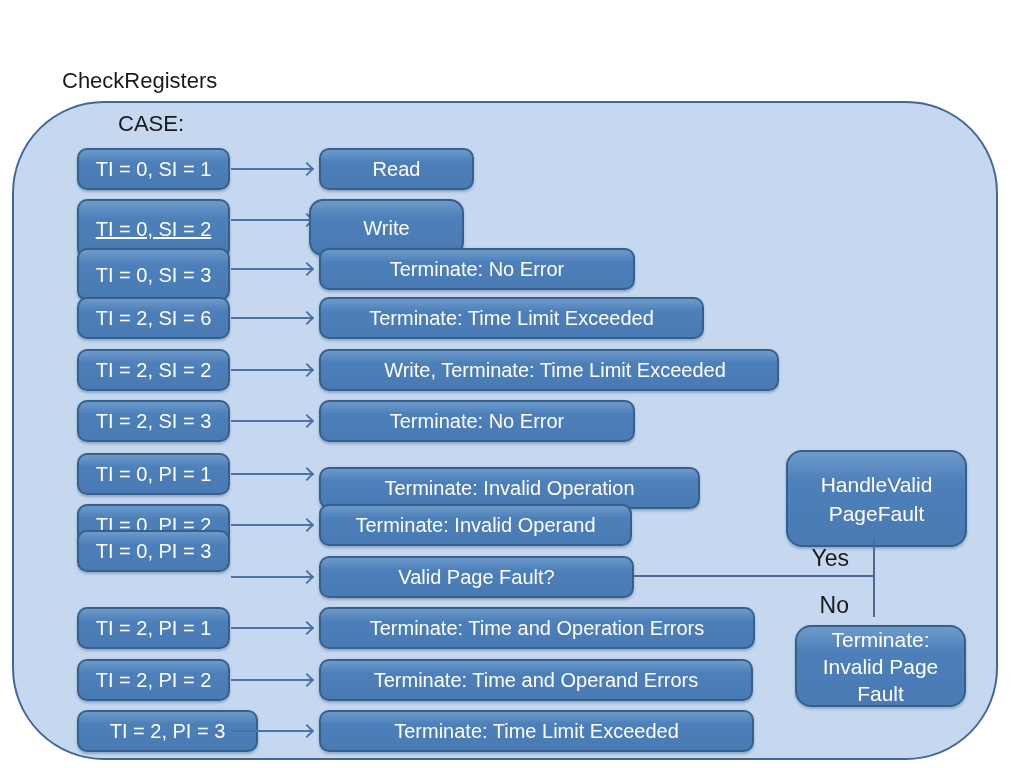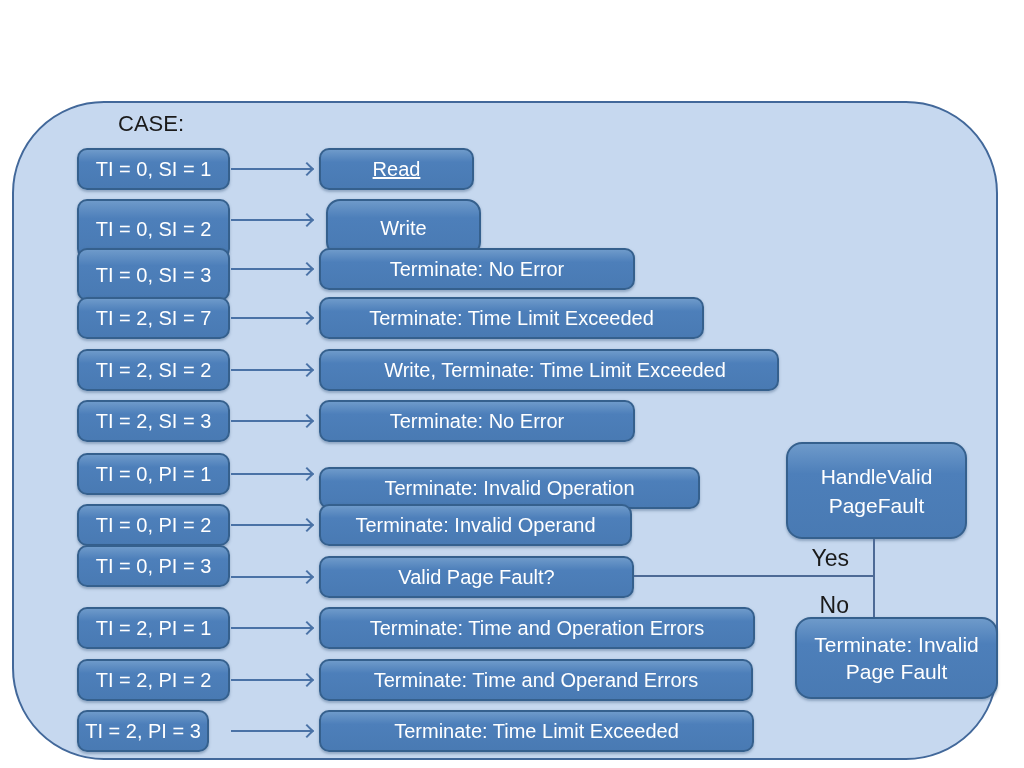--- a/index.html
+++ b/index.html
@@ -34,83 +34,84 @@
   .node{
     position:absolute;box-sizing:border-box;
     background:linear-gradient(180deg,#6e9aca 0%,var(--node-fill) 32%,#497ab3 100%);
     border:2px solid var(--node-border);
     border-radius:10px;
     color:var(--node-text);
     display:flex;align-items:center;justify-content:center;text-align:center;
     font-size:20px;line-height:24px;
     box-shadow:0 1.5px 2.5px rgba(44,74,112,0.35);
   }
-  .node.big{font-size:21px;line-height:29px;border-radius:16px;padding:4px 10px;}
+  .node.big{font-size:21px;line-height:29px;border-radius:16px;padding:4px 10px;margin-top:8px;}
   .arrow{position:absolute;height:2px;background:var(--connector);}
   .arrow::after{
     content:'';position:absolute;right:0;top:-4px;width:8px;height:8px;
     border-top:2px solid var(--connector);border-right:2px solid var(--connector);
     transform:rotate(45deg);
   }
   .branch-line{position:absolute;background:#4d6a96;}
   .branch-label{
     position:absolute;width:90px;text-align:right;font-size:23px;line-height:26px;
     color:var(--label-text);
   }
 </style>
 </head>
 <body>
 
 <div class="canvas">
+  <div class="title">CheckRegisters</div>
 
   <div class="container">
     <div class="case-label">CASE:</div>
 
     <div id="rows-layer">
         <div class="node" style="left: 63px; top: 45px; width: 153px; height: 42px;">TI = 0, SI = 1</div>
         <div class="arrow" style="left: 217px; top: 65px; width: 81px;"></div>
-        <div class="node" style="left: 305px; top: 45px; width: 155px; height: 42px; text-decoration: underline;">Read</div>
-        <div class="node" style="left: 63px; top: 96px; width: 153px; height: 60px;">TI = 0, SI = 2</div>
+        <div class="node" style="left: 305px; top: 45px; width: 155px; height: 42px;">Read</div>
+        <div class="node" style="left: 63px; top: 96px; width: 153px; height: 60px; text-decoration: underline;">TI = 0, SI = 2</div>
         <div class="arrow" style="left: 217px; top: 116px; width: 81px;"></div>
-        <div class="node" style="left: 312px; top: 96px; width: 155px; height: 57px; border-radius: 14px;">Write</div>
+        <div class="node" style="left: 295px; top: 96px; width: 155px; height: 57px; border-radius: 14px;">Write</div>
         <div class="node" style="left: 63px; top: 145px; width: 153px; height: 53px;">TI = 0, SI = 3</div>
         <div class="arrow" style="left: 217px; top: 165px; width: 81px;"></div>
         <div class="node" style="left: 305px; top: 145px; width: 316px; height: 42px;">Terminate: No Error</div>
-        <div class="node" style="left: 63px; top: 194px; width: 153px; height: 42px;">TI = 2, SI = 7</div>
+        <div class="node" style="left: 63px; top: 194px; width: 153px; height: 42px;">TI = 2, SI = 6</div>
         <div class="arrow" style="left: 217px; top: 214px; width: 81px;"></div>
         <div class="node" style="left: 305px; top: 194px; width: 385px; height: 42px;">Terminate: Time Limit Exceeded</div>
         <div class="node" style="left: 63px; top: 246px; width: 153px; height: 42px;">TI = 2, SI = 2</div>
         <div class="arrow" style="left: 217px; top: 266px; width: 81px;"></div>
         <div class="node" style="left: 305px; top: 246px; width: 460px; height: 42px; padding-left: 12px;">Write, Terminate: Time Limit Exceeded</div>
         <div class="node" style="left: 63px; top: 297px; width: 153px; height: 42px;">TI = 2, SI = 3</div>
         <div class="arrow" style="left: 217px; top: 317px; width: 81px;"></div>
         <div class="node" style="left: 305px; top: 297px; width: 316px; height: 42px;">Terminate: No Error</div>
         <div class="node" style="left: 63px; top: 350px; width: 153px; height: 42px;">TI = 0, PI = 1</div>
         <div class="arrow" style="left: 217px; top: 370px; width: 81px;"></div>
         <div class="node" style="left: 305px; top: 364px; width: 381px; height: 42px;">Terminate: Invalid Operation</div>
         <div class="node" style="left: 63px; top: 401px; width: 153px; height: 42px;">TI = 0, PI = 2</div>
         <div class="arrow" style="left: 217px; top: 421px; width: 81px;"></div>
         <div class="node" style="left: 305px; top: 401px; width: 313px; height: 42px;">Terminate: Invalid Operand</div>
-        <div class="node" style="left: 63px; top: 442px; width: 153px; height: 42px;">TI = 0, PI = 3</div>
+        <div class="node" style="left: 63px; top: 427px; width: 153px; height: 42px;">TI = 0, PI = 3</div>
         <div class="arrow" style="left: 217px; top: 473px; width: 81px;"></div>
         <div class="node" style="left: 305px; top: 453px; width: 315px; height: 42px;">Valid Page Fault?</div>
         <div class="node" style="left: 63px; top: 504px; width: 153px; height: 42px;">TI = 2, PI = 1</div>
         <div class="arrow" style="left: 217px; top: 524px; width: 81px;"></div>
         <div class="node" style="left: 305px; top: 504px; width: 436px; height: 42px;">Terminate: Time and Operation Errors</div>
         <div class="node" style="left: 63px; top: 556px; width: 153px; height: 42px;">TI = 2, PI = 2</div>
         <div class="arrow" style="left: 217px; top: 576px; width: 81px;"></div>
         <div class="node" style="left: 305px; top: 556px; width: 434px; height: 42px;">Terminate: Time and Operand Errors</div>
-        <div class="node" style="left: 63px; top: 607px; width: 132px; height: 42px;">TI = 2, PI = 3</div>
+        <div class="node" style="left: 63px; top: 607px; width: 181px; height: 42px;">TI = 2, PI = 3</div>
         <div class="arrow" style="left: 217px; top: 627px; width: 81px;"></div>
         <div class="node" style="left: 305px; top: 607px; width: 435px; height: 42px;">Terminate: Time Limit Exceeded</div>
       </div>
 
     <div class="node big" style="left:772px;top:339px;width:181px;height:97px;">HandleValid PageFault</div>
 
-    <div class="node big" style="left:781px;top:514px;width:203px;height:82px;font-size:21px;line-height:27px;">Terminate: Invalid Page Fault</div>
+    <div class="node big" style="left:781px;top:514px;width:171px;height:82px;font-size:21px;line-height:27px;">Terminate: Invalid Page Fault</div>
 
     <div class="branch-line" style="left:620px;top:472px;width:240px;height:2px;"></div>
 
     <div class="branch-line" style="left:859px;top:436px;width:2px;height:78px;"></div>
 
     <div class="branch-label" style="left:745px;top:442px;">Yes</div>
 
     <div class="branch-label" style="left:745px;top:489px;">No</div>
   </div>
 </div>

